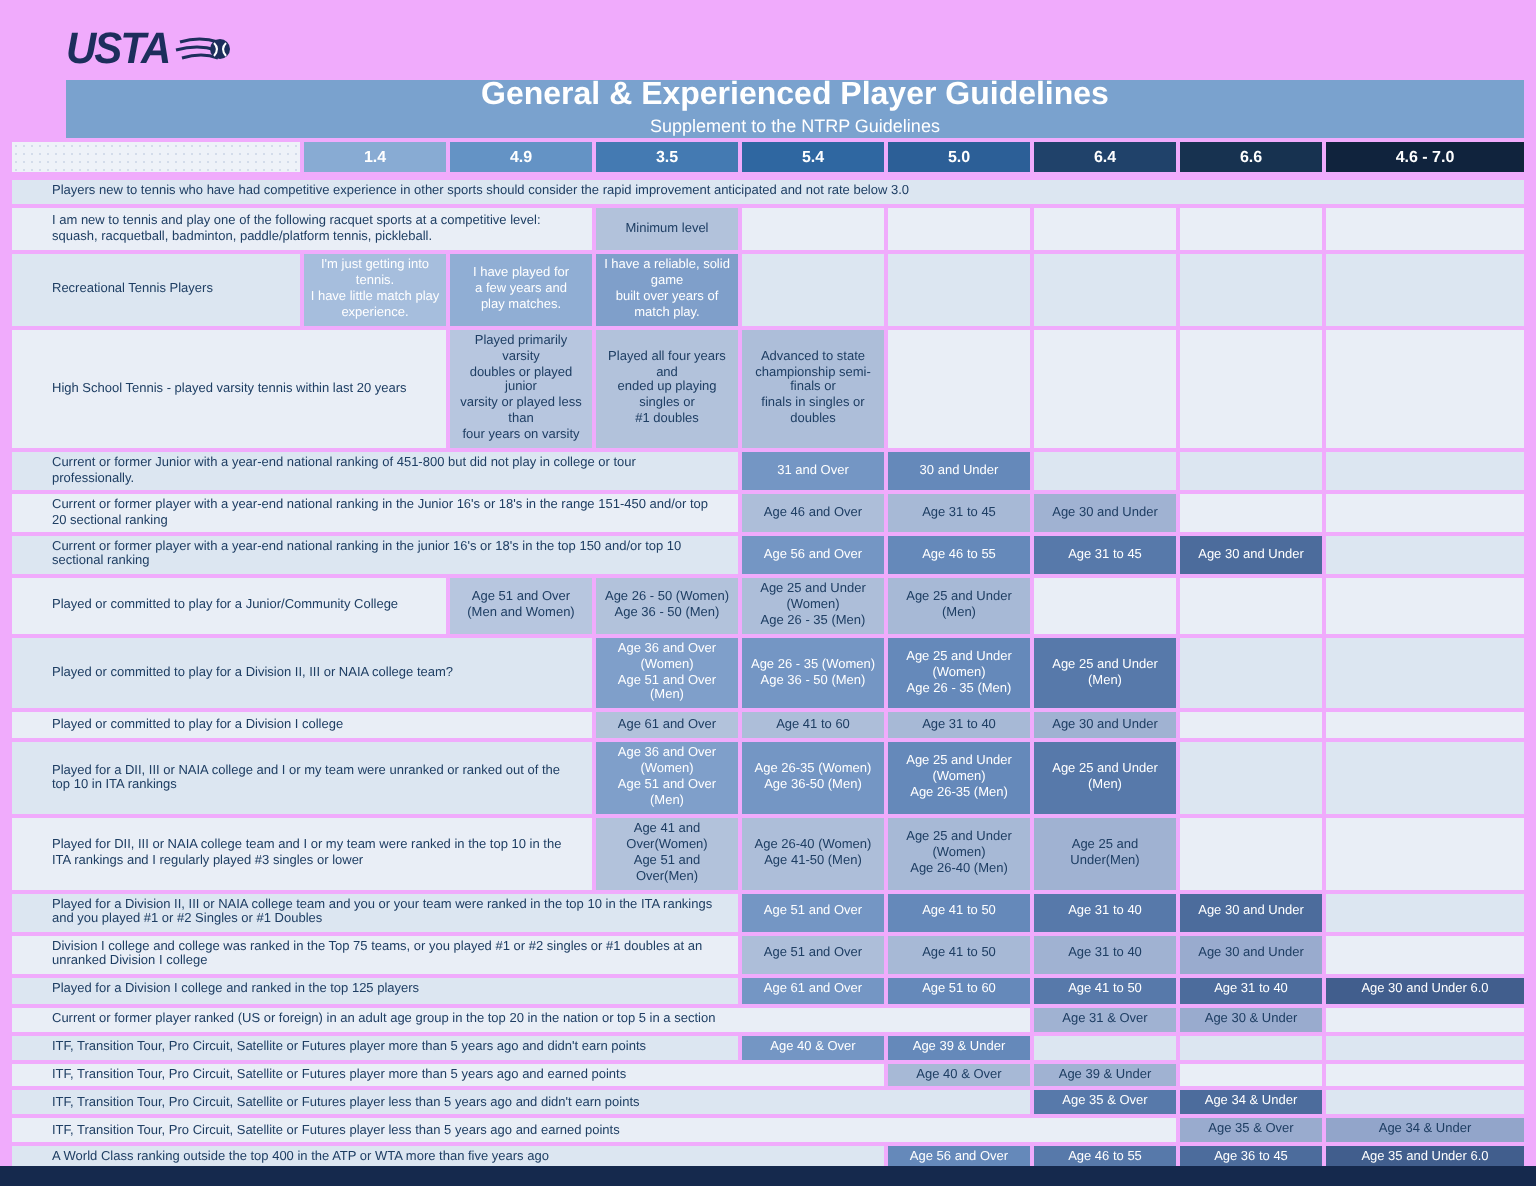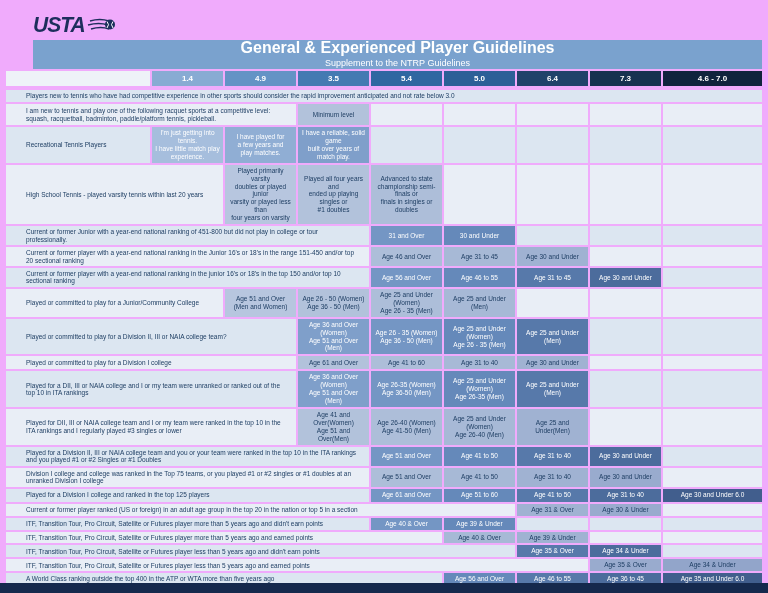--- a/index.html
+++ b/index.html
@@ -77,21 +77,21 @@
   <div class="table-wrap">
     <div class="grid-row header-row">
       <div class="hlabel"></div>
 
     <div class="hcell" style="background: rgb(136, 171, 211);">1.4</div>
         <div class="hcell" style="background: rgb(100, 147, 197);">4.9</div>
         <div class="hcell" style="background: rgb(68, 122, 178);">3.5</div>
         <div class="hcell" style="background: rgb(47, 103, 161);">5.4</div>
         <div class="hcell" style="background: rgb(44, 95, 151);">5.0</div>
         <div class="hcell" style="background: rgb(32, 66, 106);">6.4</div>
-        <div class="hcell" style="background: rgb(23, 50, 80);">7.3</div>
+        <div class="hcell" style="background: rgb(23, 50, 80);">6.6</div>
         <div class="hcell" style="background: rgb(16, 35, 61);">4.6 - 7.0</div>
       </div>
     <div class="body-rows">
 
     <div class="grid-row" style="min-height: 12px;">
           <div class="rowlabel" style="background: rgb(220, 230, 241); color: rgb(30, 62, 99); grid-column: 1 / 10;">Players new to tennis who have had competitive experience in other sports should consider the rapid improvement anticipated and not rate below 3.0</div>
         </div>
         <div class="grid-row" style="min-height: 21px;">
           <div class="rowlabel" style="background: rgb(233, 238, 246); color: rgb(30, 62, 99); grid-column: 1 / 4;">I am new to tennis and play one of the following racquet sports at a competitive level: squash, racquetball, badminton, paddle/platform tennis, pickleball.</div>
           <div class="cell" style="background: rgb(178, 194, 219); color: rgb(30, 62, 99);">Minimum level</div>

